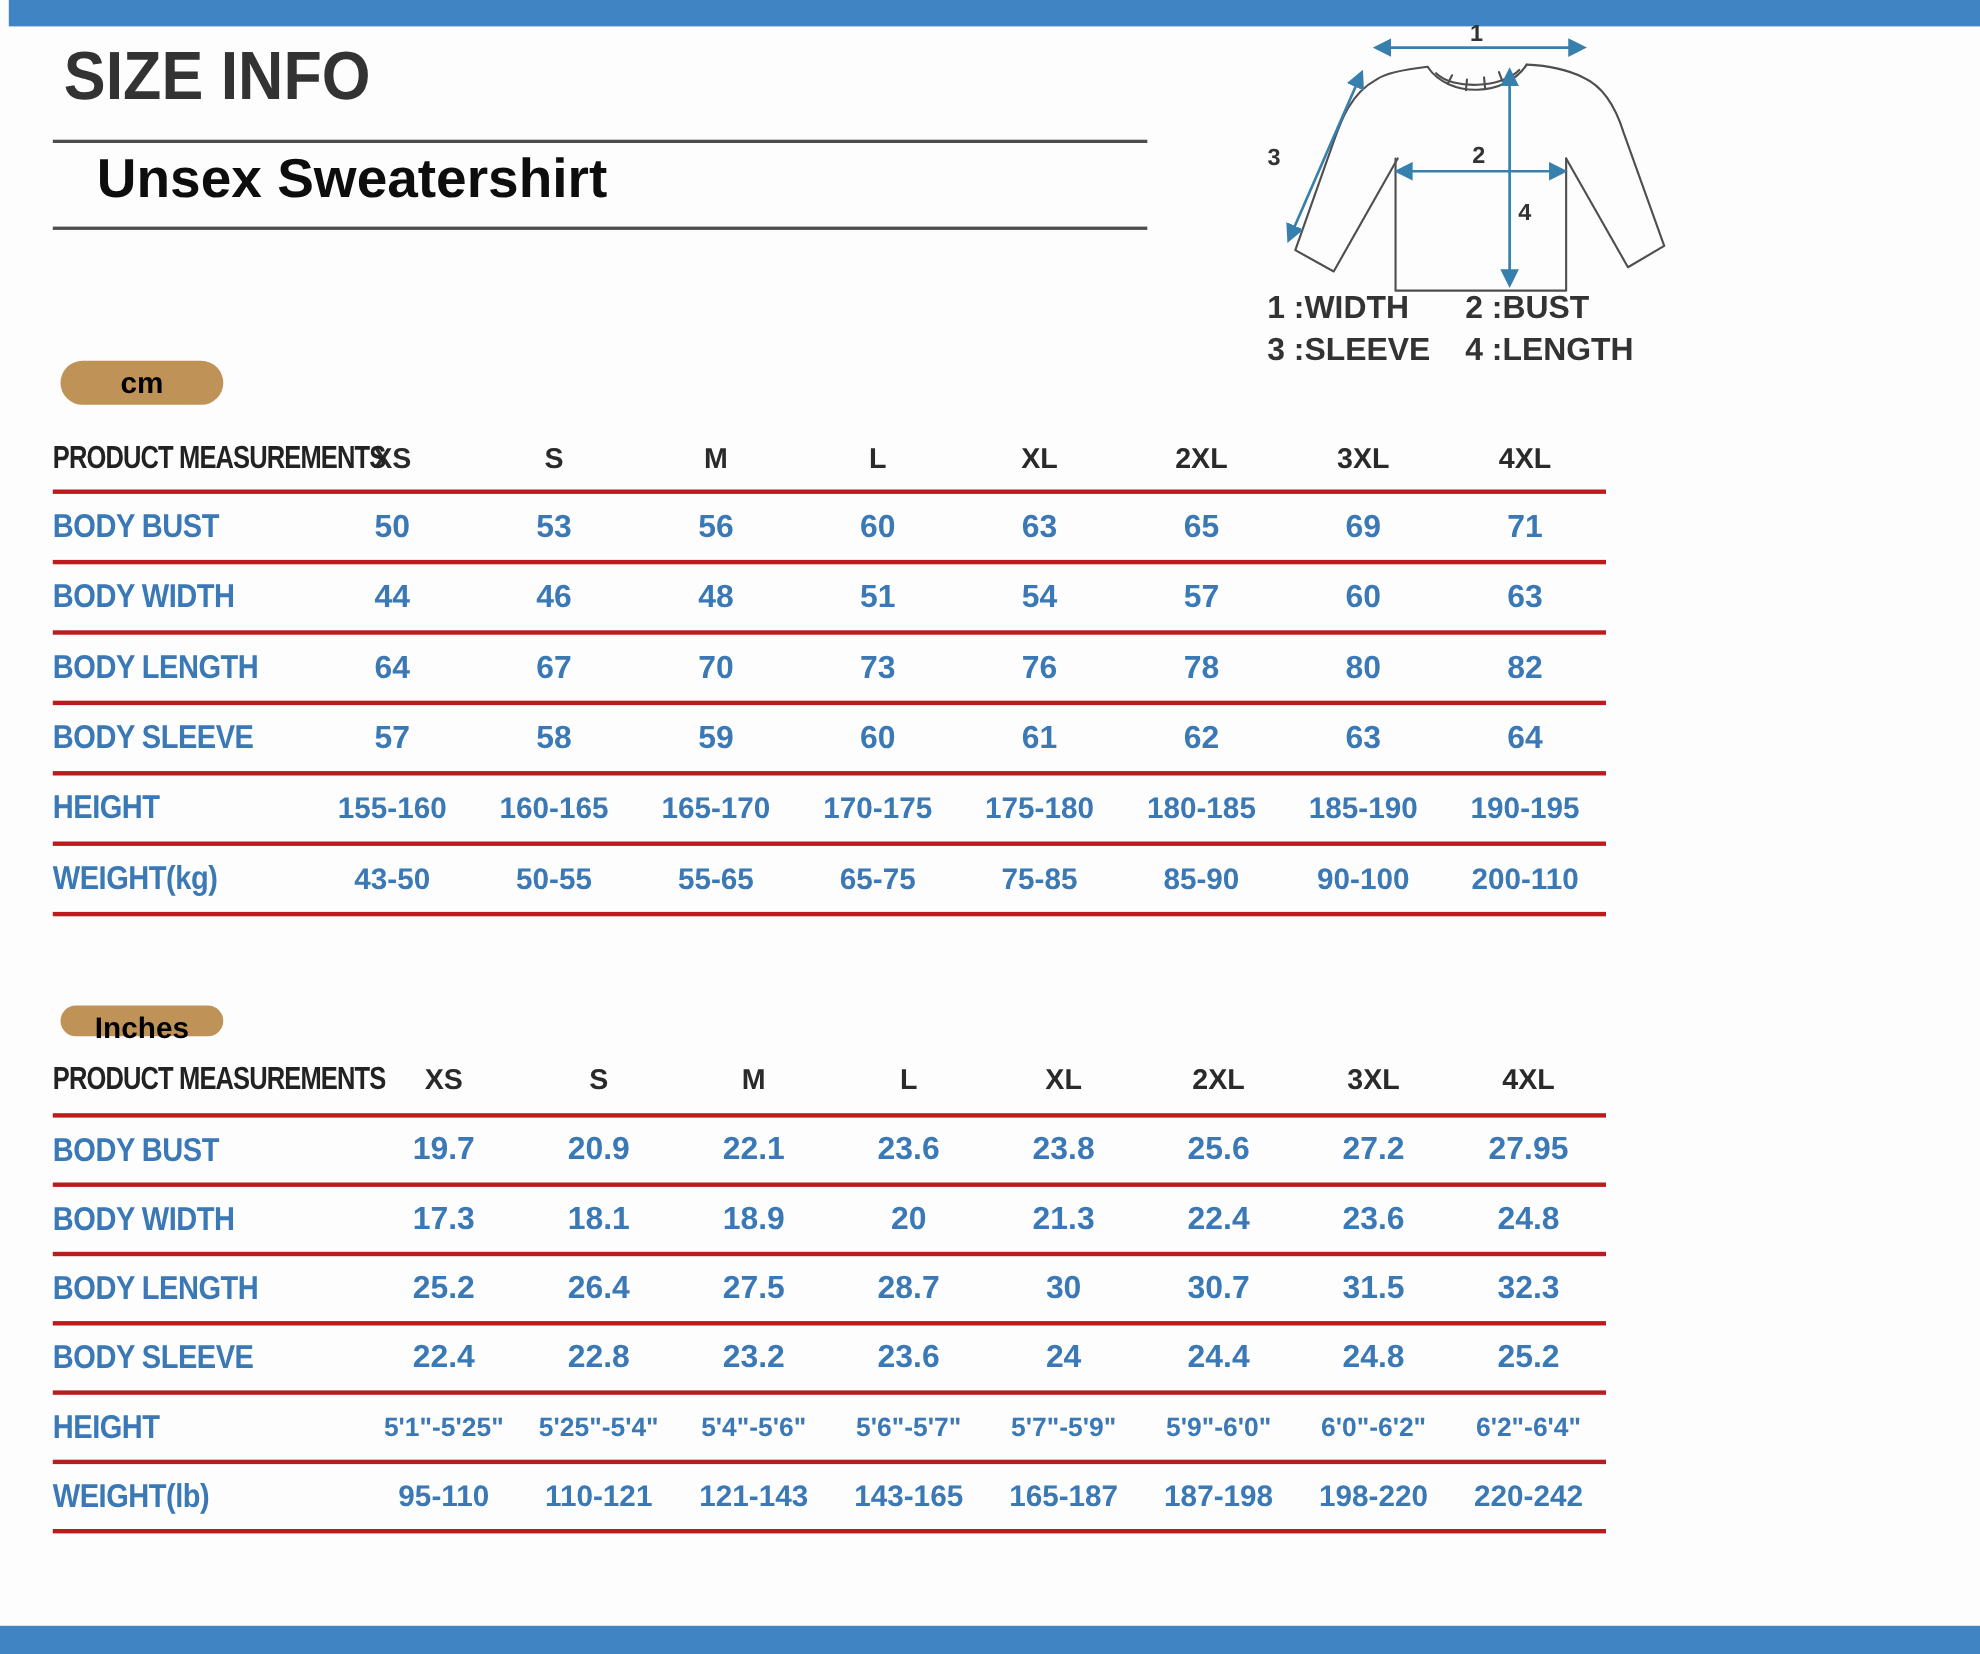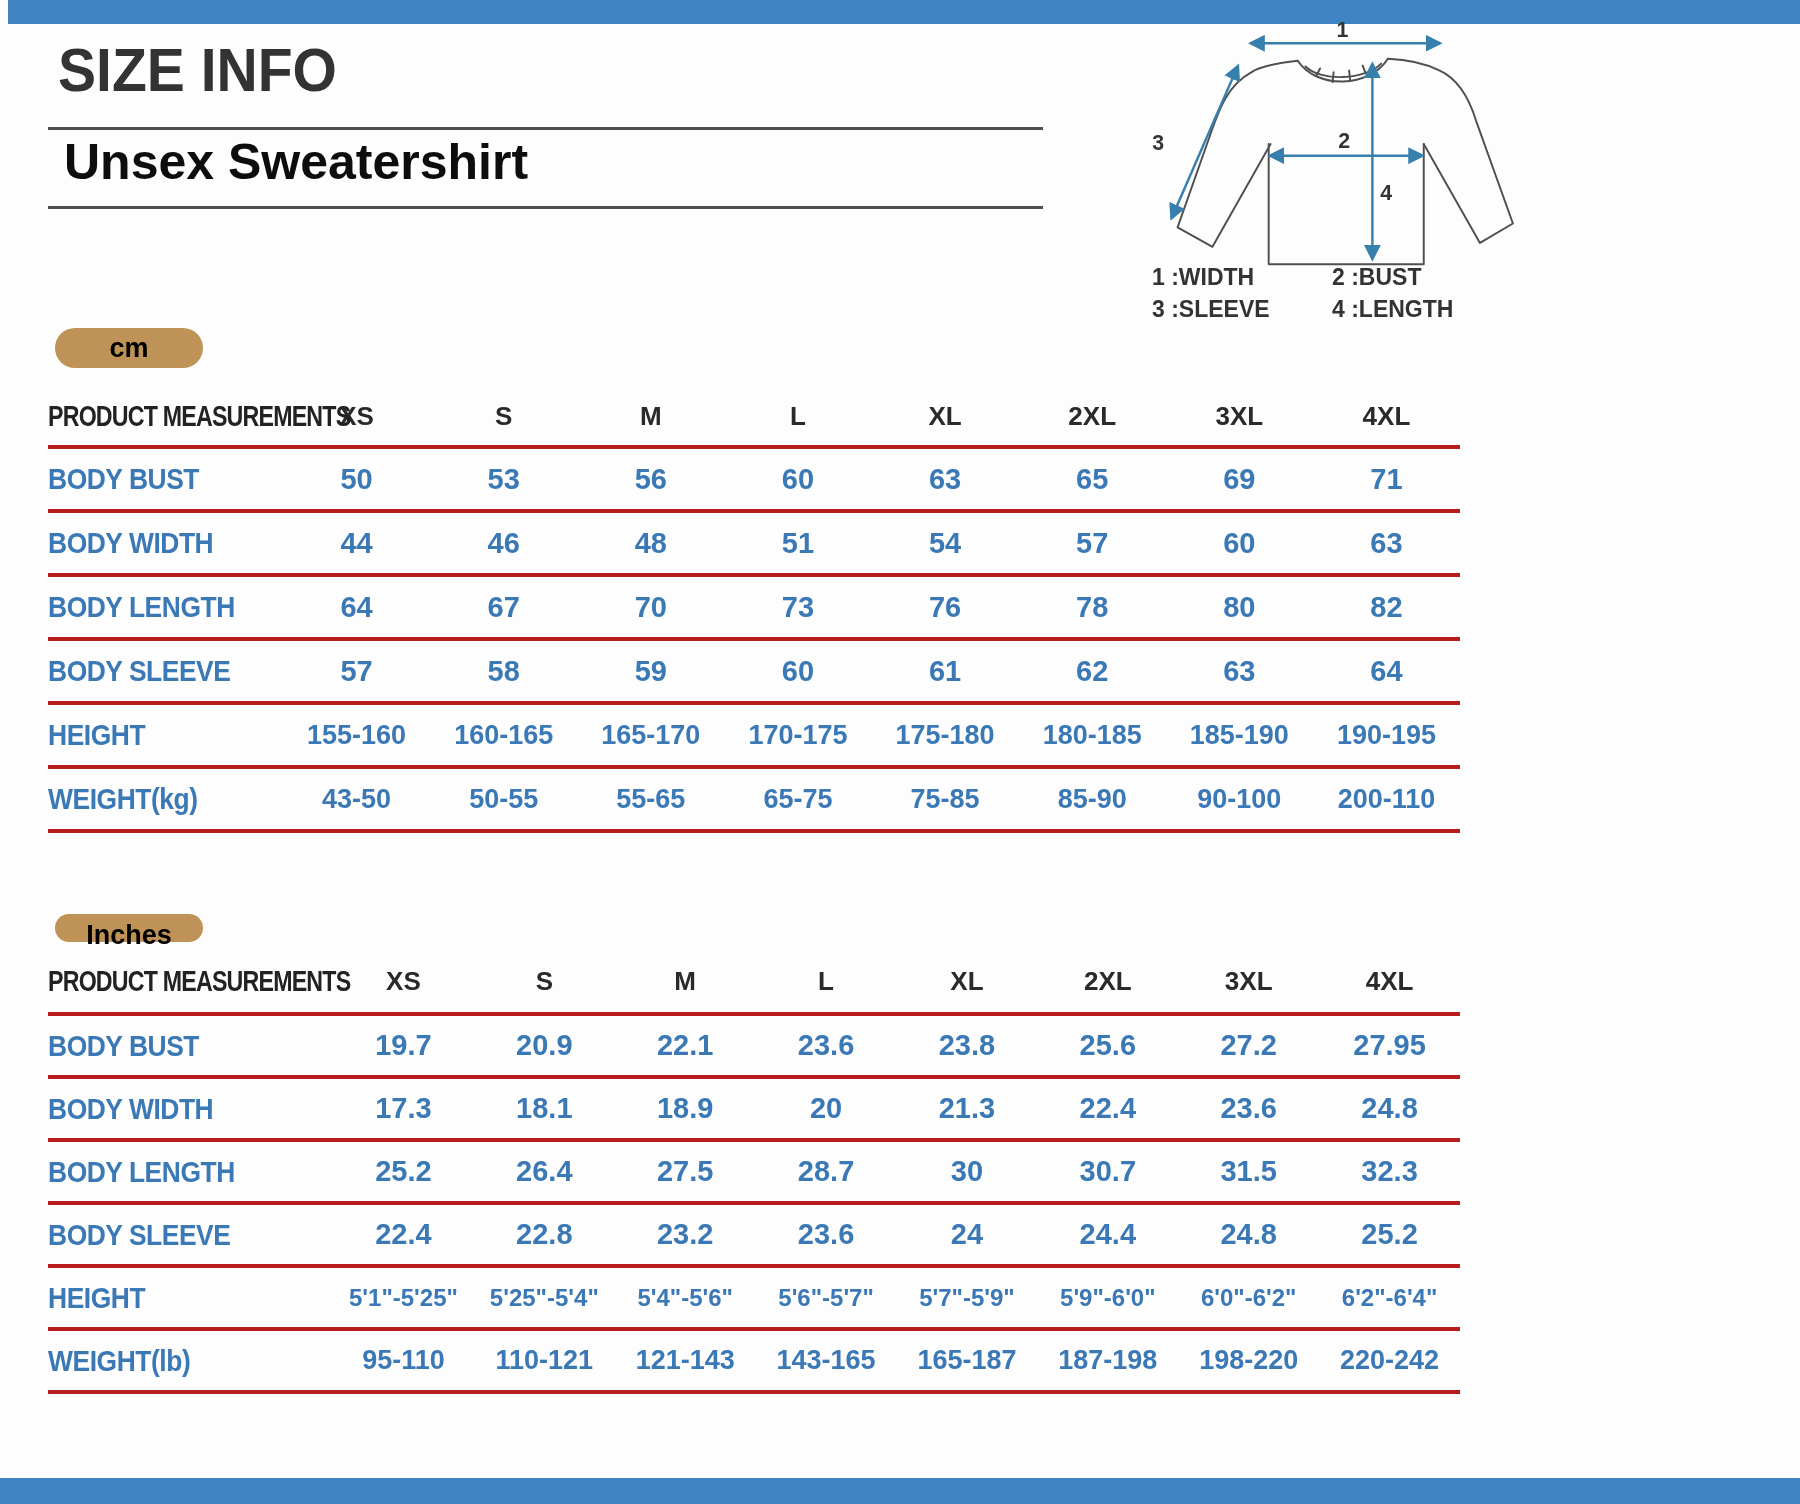--- a/index.html
+++ b/index.html
@@ -13,29 +13,29 @@
 
   h1.title{
     position:absolute;left:58px;top:34px;margin:0;
     font-size:62px;font-weight:bold;color:#333;letter-spacing:0;
     transform:scaleX(0.92);transform-origin:left center;white-space:nowrap;
   }
   .rule{position:absolute;left:48px;width:995px;height:3px;background:#4d4d4d;}
   .rule.r1{top:127px;}
   .rule.r2{top:206px;}
   h2.subtitle{
-    position:absolute;left:64px;top:133px;margin:0;
+    position:absolute;left:88px;top:133px;margin:0;
     font-size:50px;font-weight:bold;color:#0d0d0d;white-space:nowrap;
   }
 
   .diagram-svg{position:absolute;left:1118px;top:20px;width:470px;height:252px;}
   .legend{
     position:absolute;left:1152px;top:264px;
     display:grid;grid-template-columns:150px auto;gap:5px 30px;
-    font-size:23px;font-weight:bold;color:#333;white-space:nowrap;
+    font-size:29px;font-weight:bold;color:#333;white-space:nowrap;
   }
 
   .badge{
     position:absolute;left:55px;width:148px;border-radius:21px;
     background:#bf9357;color:#000000;font-weight:bold;text-align:center;
   }
   .badge.cm{top:328px;height:40px;line-height:40px;font-size:27px;}
   .badge.inches{top:914px;height:28px;line-height:42px;font-size:27px;}
 
   .stable{position:absolute;left:48px;width:1412px;}

